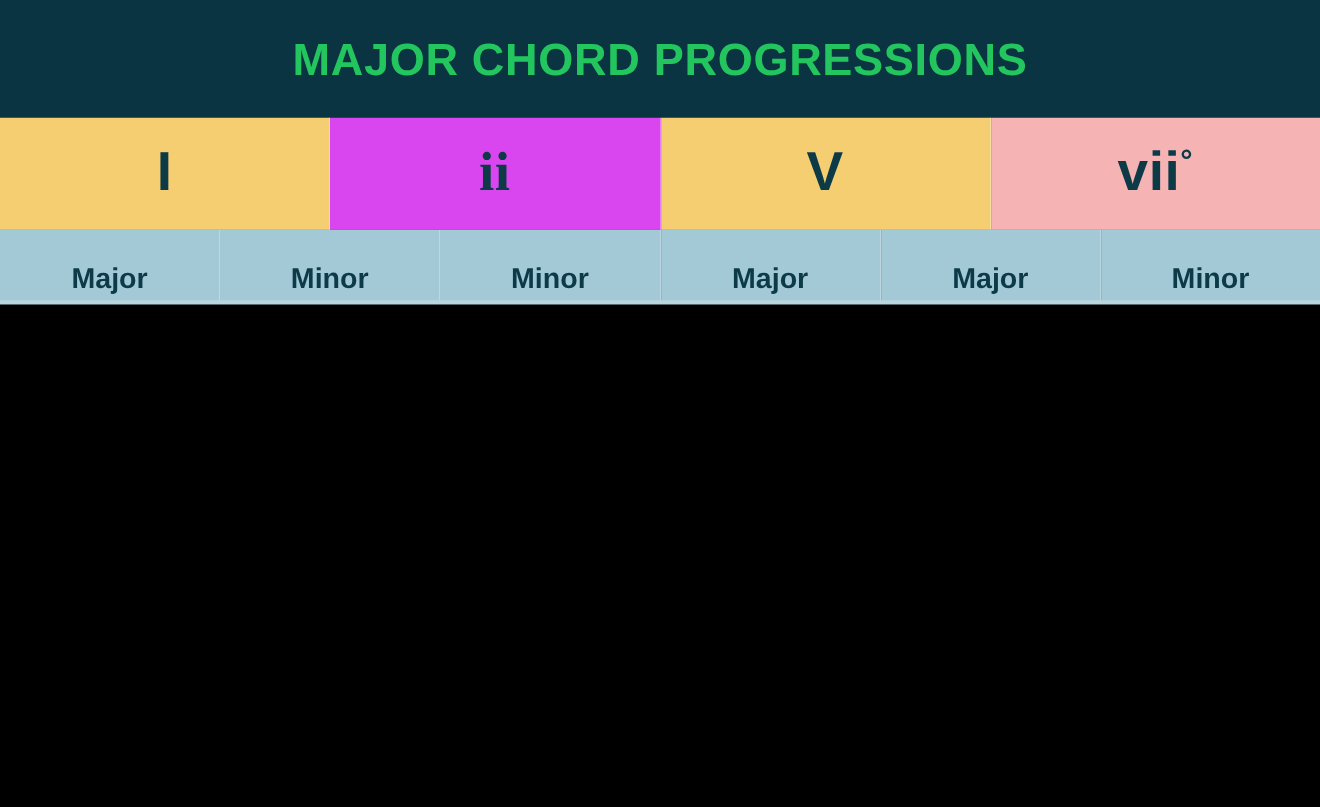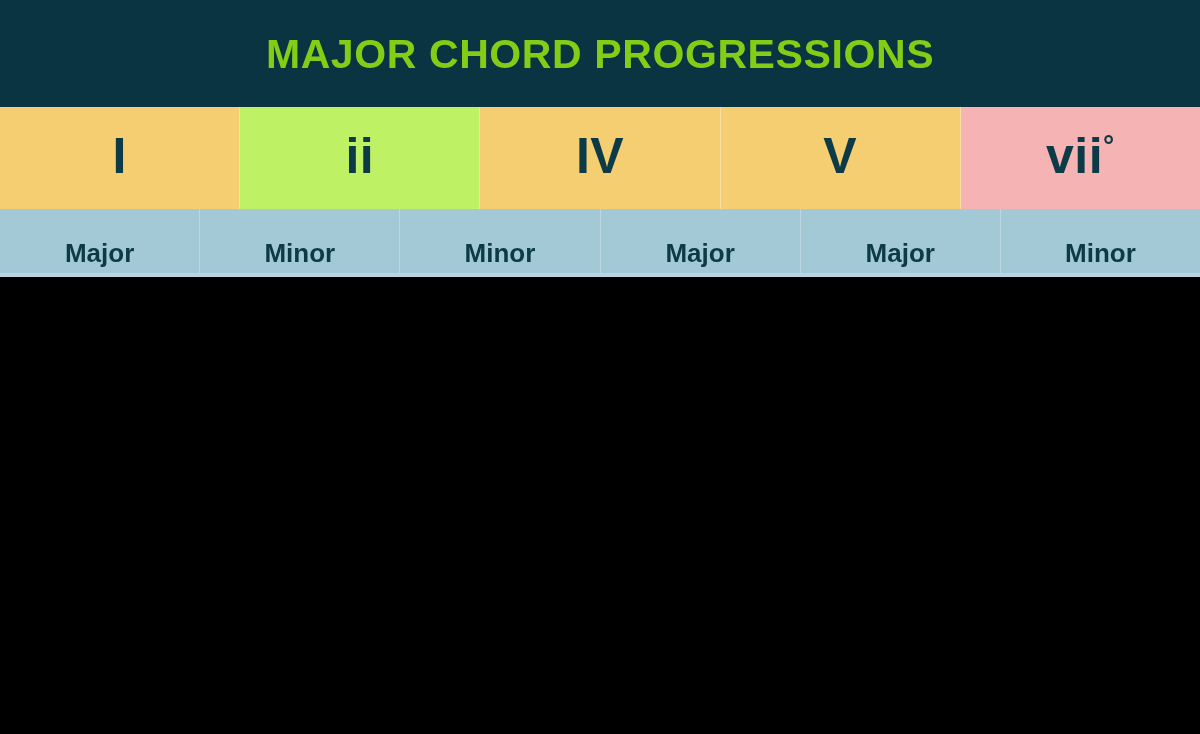--- a/index.html
+++ b/index.html
@@ -27,21 +27,21 @@
     top: 0;
     width: 1200px;
     height: 107px;
     background: #0a3441;
     display: flex;
     align-items: center;
     justify-content: center;
     box-sizing: border-box;
   }
   .header-title {
-    color: #84cc16;
+    color: #22c55e;
     font-size: 41px;
     font-weight: bold;
     letter-spacing: 0.6px;
     line-height: 1;
     text-align: center;
     white-space: nowrap;
     margin: 0;
     padding: 0 10px;
     transform: translateY(1px);
   }
@@ -78,21 +78,21 @@
     font-size: 50px;
     font-weight: bold;
     line-height: 1;
     letter-spacing: 0.5px;
     border-right: 1px solid rgba(255,255,255,0.32);
   }
   .row-numerals .cell:last-child {
     border-right: none;
   }
   .cell.major   { background: #f5ce72; }
-  .cell.minor   { background: #bef264; }
+  .cell.minor   { background: #d946ef; font-family: Liberation Serif, serif; }
   .cell.dim     { background: #f6b3b4; }
   .numeral {
     display: inline-block;
     transform: translateY(-2px);
   }
   .numeral .deg {
     font-size: 0.56em;
     vertical-align: super;
     line-height: 0;
     font-weight: bold;
@@ -147,23 +147,20 @@
   <div class="chord-table">
 
     <div class="row row-numerals">
       <div class="cell major">
         <span class="numeral"><span>I</span><span class="deg"></span></span>
       </div>
       <div class="cell minor">
         <span class="numeral"><span>ii</span><span class="deg"></span></span>
       </div>
       <div class="cell major">
-        <span class="numeral"><span>IV</span><span class="deg"></span></span>
-      </div>
-      <div class="cell major">
         <span class="numeral"><span>V</span><span class="deg"></span></span>
       </div>
       <div class="cell dim">
         <span class="numeral"><span>vii</span><span class="deg">°</span></span>
       </div>
     </div>
 
     <div class="row row-qualities">
       <div class="cell is-bold">
         <span class="quality-text">Major</span>

